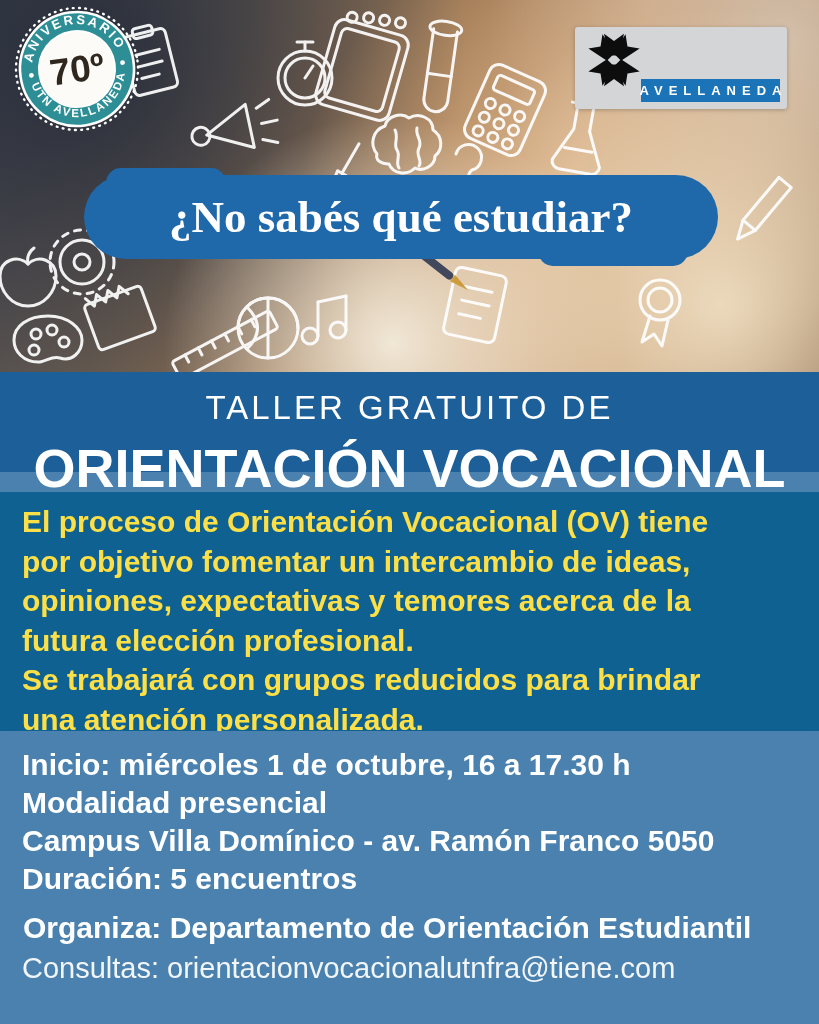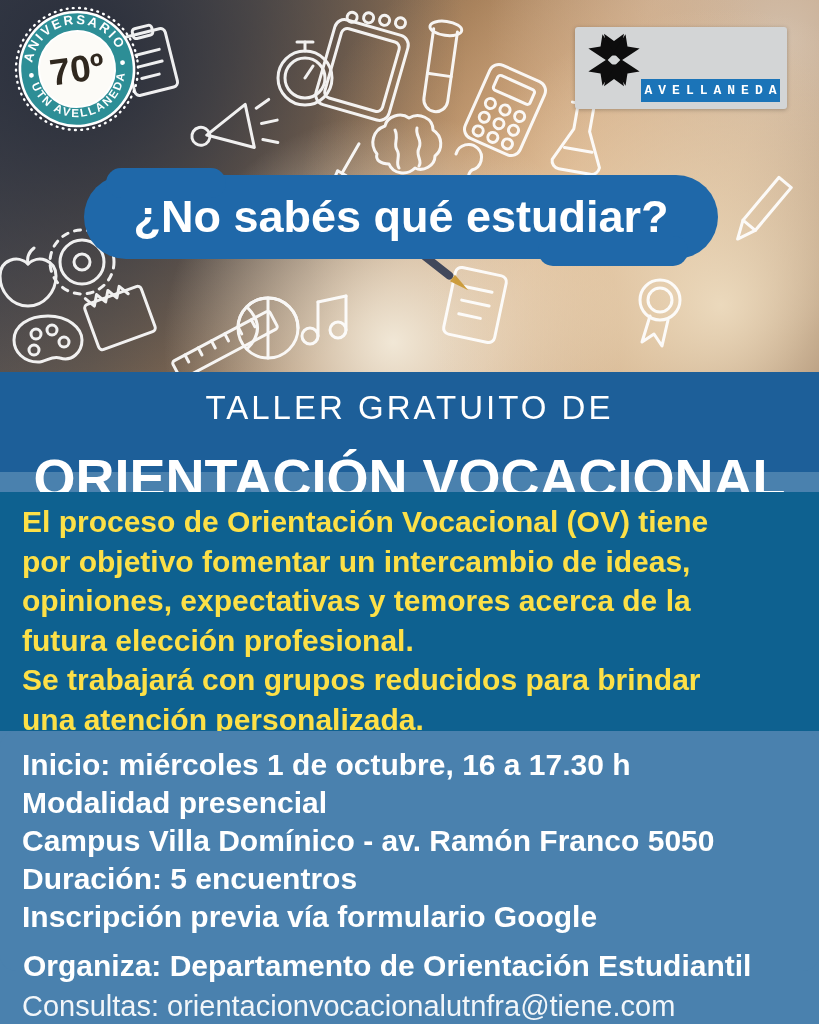--- a/index.html
+++ b/index.html
@@ -30,36 +30,36 @@
   .logo-row{position:absolute;left:10px;top:2px;display:flex;align-items:center;}
   .logo-gear{width:58px;height:58px;margin-top:2px;}
   .logo-acronym{
     font-size:50px;font-weight:bold;color:#2496a3;letter-spacing:1px;margin-left:2px;
     line-height:58px;
   }
   .logo-bar{
     position:absolute;left:66px;right:7px;bottom:7px;height:23px;background:#1b74b8;
     display:flex;align-items:center;justify-content:center;
   }
-  .logo-location{font-size:13px;font-weight:bold;color:#fff;letter-spacing:6px;text-indent:6px;font-family:Liberation Mono, monospace;}
+  .logo-location{font-size:13px;font-weight:bold;color:#fff;letter-spacing:6px;text-indent:6px;}
   
   .bubble{
     position:absolute;left:84px;top:175px;width:634px;height:84px;background:#1f68a9;
-    border-radius:46px;display:flex;align-items:center;justify-content:center;
+    border-radius:46px;display:flex;align-items:center;justify-content:center;font-family:Liberation Serif, serif;
   }
   .bubble::before{content:"";position:absolute;left:22px;top:-7px;width:120px;height:30px;background:#1f68a9;border-radius:15px;}
   .bubble::after{content:"";position:absolute;right:30px;bottom:-7px;width:150px;height:30px;background:#1f68a9;border-radius:15px;}
   .bubble-text{position:relative;z-index:2;font-size:45px;font-weight:800;color:#fff;}
   
   .title-band{
     position:absolute;left:0;top:372px;width:819px;height:100px;background:#1d5f99;
     text-align:center;
   }
   .kicker{margin-top:17px;font-size:33px;font-weight:400;letter-spacing:3px;color:#fff;}
-  .main-title{margin-top:20px;font-size:54px;font-weight:800;letter-spacing:0px;color:#fff;}
+  .main-title{margin-top:10px;font-size:54px;font-weight:800;letter-spacing:0px;color:#fff;}
   
   .desc-band{
     position:absolute;left:0;top:492px;width:819px;height:239px;background:#0e6190;
     padding:0;box-sizing:border-box;
   }
   .desc-lines{padding:10px 20px 0 22px;}
   .desc-line{font-size:30px;font-weight:bold;line-height:39.5px;color:#fde047;white-space:nowrap;}
   
   .info-band{
     position:absolute;left:0;top:731px;width:819px;height:240px;background:#4a81ae;
@@ -266,19 +266,18 @@
       <div class="desc-line">una atención personalizada.</div>
     </div>
   </div>
 
   <div class="info-band">
     <div class="detail-lines">
       <div class="detail-line">Inicio: miércoles 1 de octubre, 16 a 17.30 h</div>
       <div class="detail-line">Modalidad presencial</div>
       <div class="detail-line">Campus Villa Domínico - av. Ramón Franco 5050</div>
       <div class="detail-line">Duración: 5 encuentros</div>
-      <div class="detail-line">Inscripción previa vía formulario Google</div>
     </div>
     <div class="organizer">Organiza: Departamento de Orientación Estudiantil</div>
     <div class="contact">Consultas: orientacionvocacionalutnfra@tiene.com</div>
   </div>
 
 </div>
 
 </body></html>

